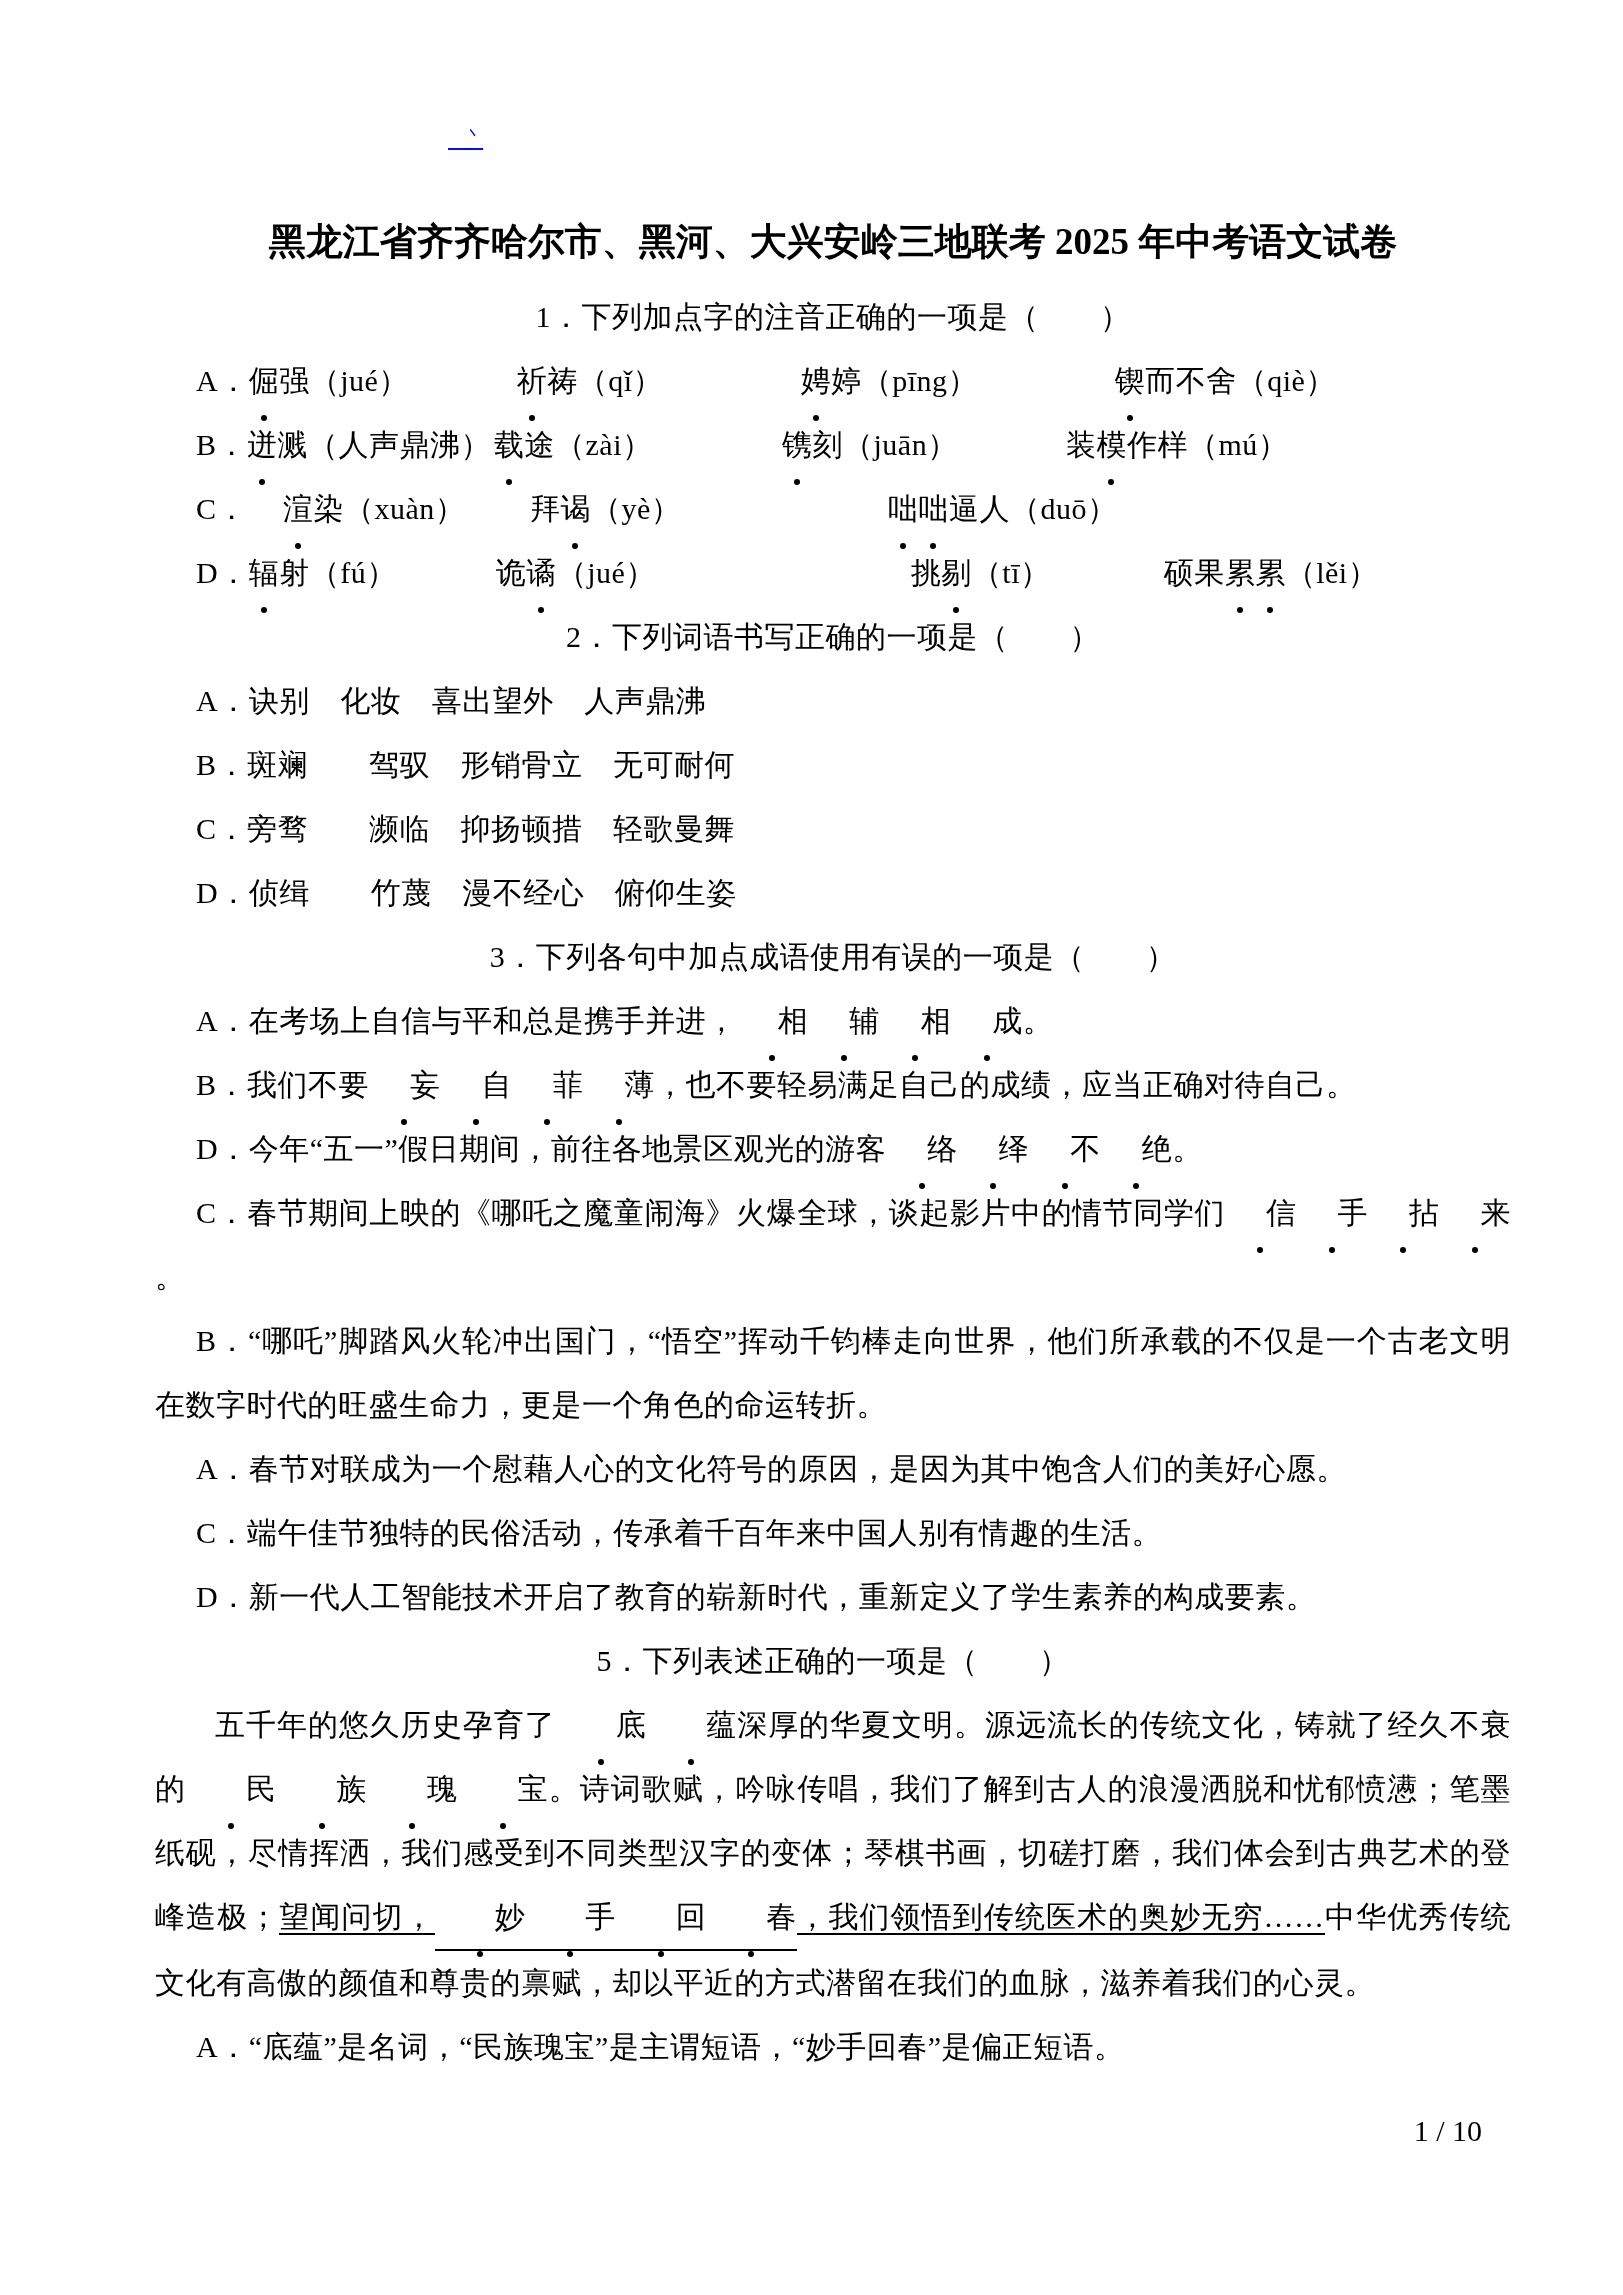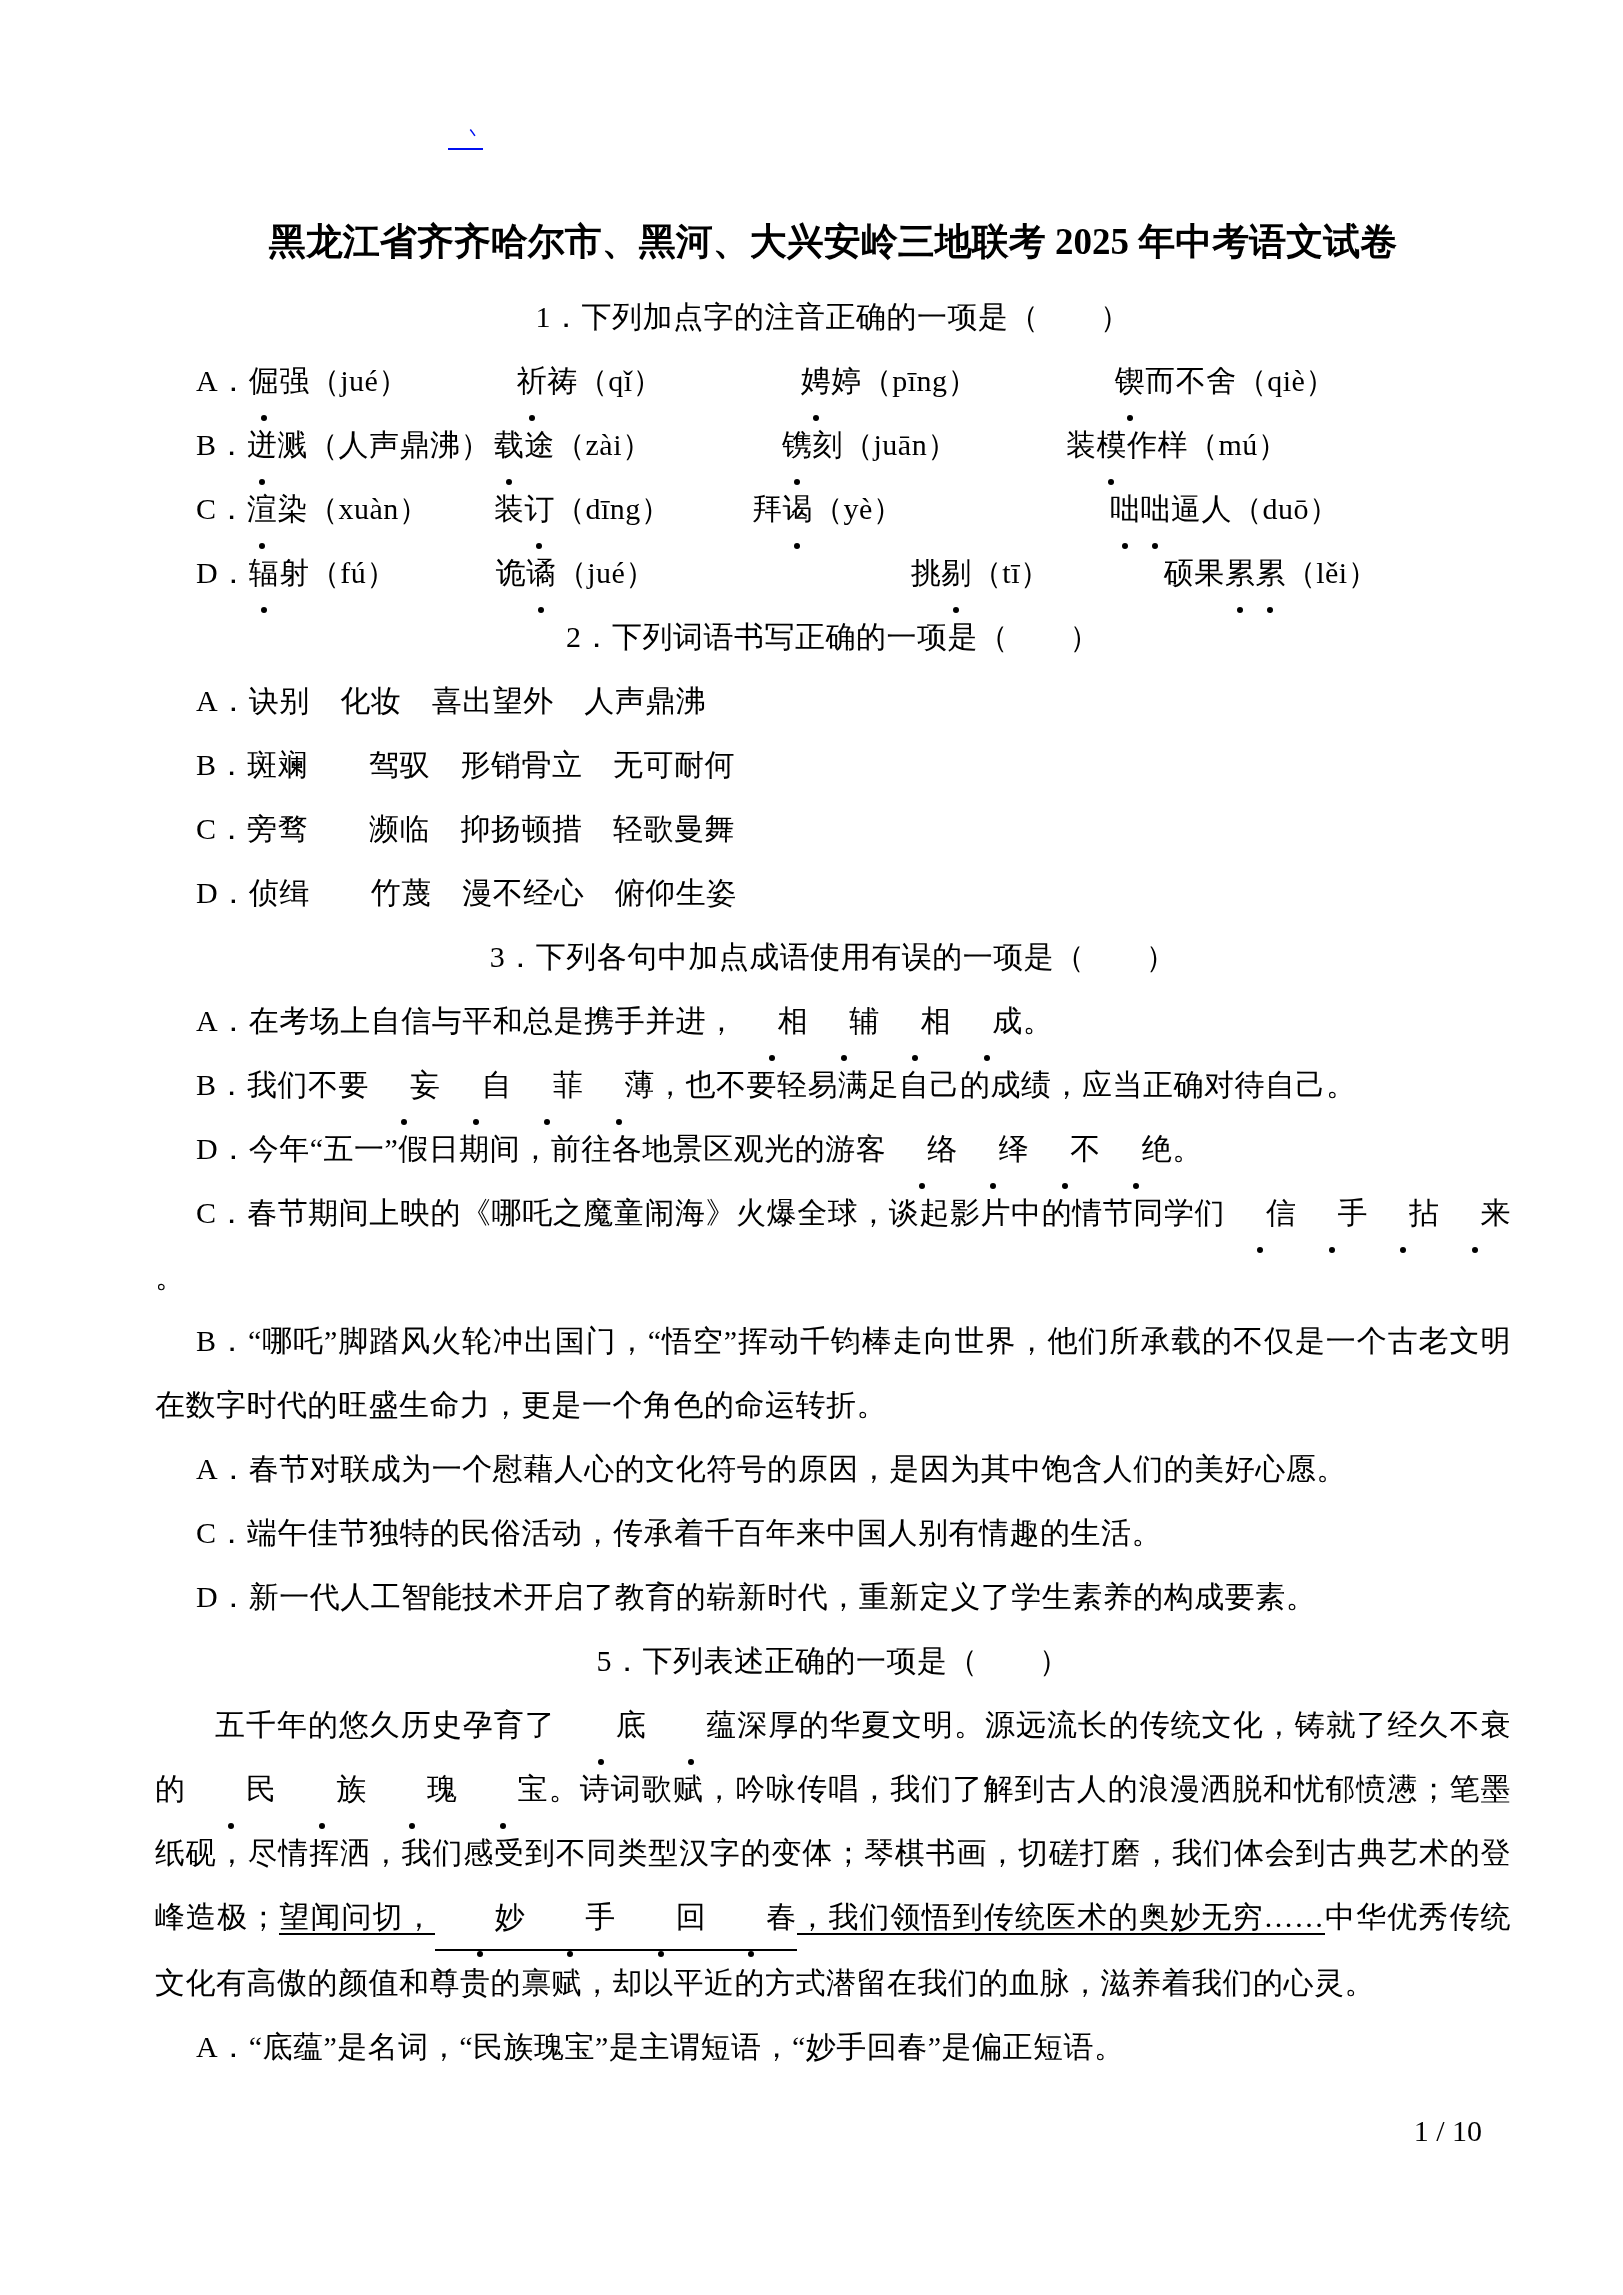--- a/index.html
+++ b/index.html
@@ -64,22 +64,21 @@
         </div>
         <div class="line opt-cols">
           <span>B．</span>
           <span class="cell" style="flex: 0 0 247px;"><span class="dch">迸</span><span>溅（人声鼎沸）</span></span>
           <span class="cell" style="flex: 0 0 288px;"><span class="dch">载</span><span>途（zài）</span></span>
           <span class="cell" style="flex: 0 0 284px;"><span class="dch">镌</span><span>刻（juān）</span></span>
           <span class="cell"><span>装</span><span class="dch">模</span><span>作样（mú）</span></span>
         </div>
         <div class="line opt-cols">
           <span>C．</span>
-          <span class="cell" style="flex: 0 0 247px;"><span class="dch">渲</span><span>染（xuàn）</span></span>
-          <span class="cell" style="flex: 0 0 258px;"><span>装</span><span class="dch">订</span><span>（dīng）</span></span>
+          <span class="cell" style="flex: 0 0 247px; margin-left: 36px;"><span class="dch">渲</span><span>染（xuàn）</span></span>
           <span class="cell" style="flex: 0 0 358px;"><span>拜</span><span class="dch">谒</span><span>（yè）</span></span>
           <span class="cell"><span class="dch">咄</span><span class="dch">咄</span><span>逼人（duō）</span></span>
         </div>
         <div class="line opt-cols">
           <span>D．</span>
           <span class="cell" style="flex: 0 0 247px;"><span class="dch">辐</span><span>射（fú）</span></span>
           <span class="cell" style="flex: 0 0 302px;"><span>诡</span><span class="dch">谲</span><span>（jué）</span></span>
           <span class="cell" style="flex: 0 0 366px; text-align: center;"><span>挑</span><span class="dch">剔</span><span>（tī）</span></span>
           <span class="cell"><span>硕果</span><span class="dch">累</span><span class="dch">累</span><span>（lěi）</span></span>
         </div>

